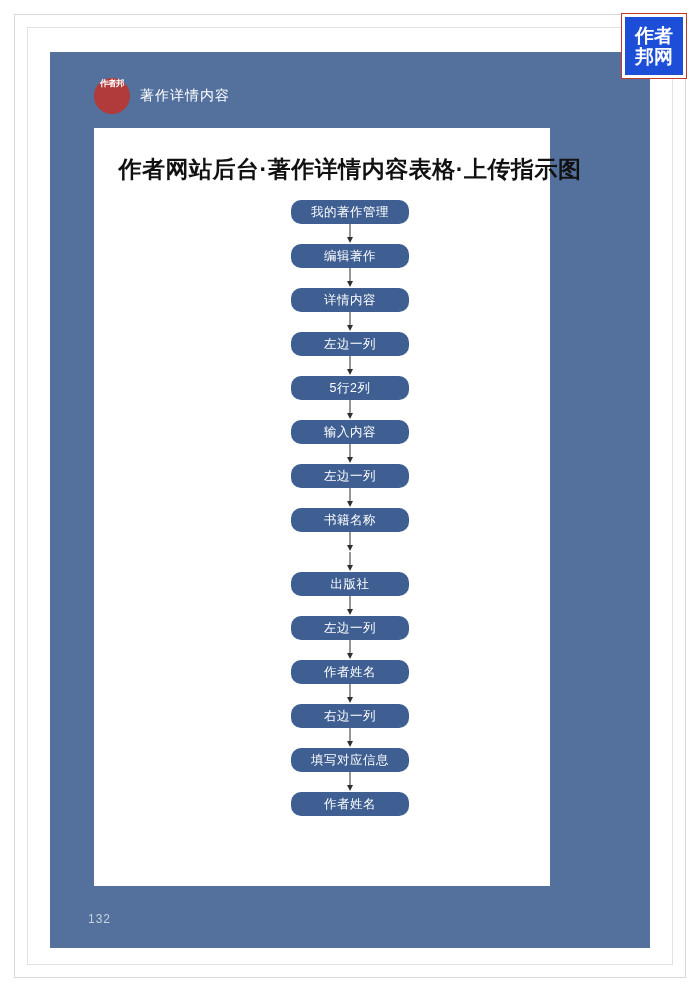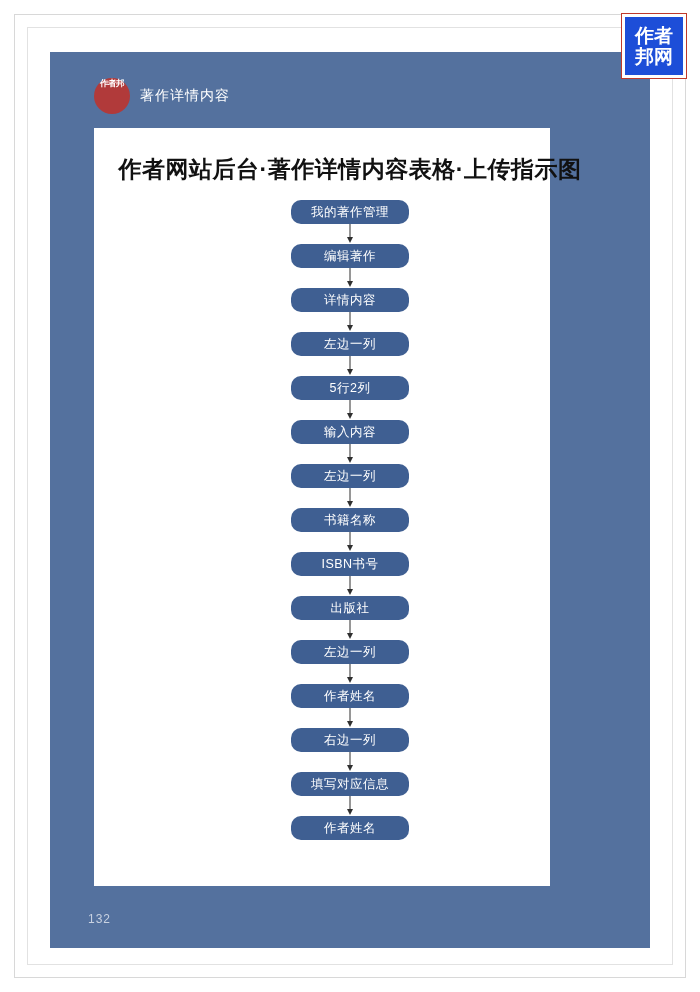--- a/index.html
+++ b/index.html
@@ -264,21 +264,20 @@
             <div class="line"></div>
             <div class="arrow"></div>
           </div>
 
         <div class="node">书籍名称</div>
         <div class="connector">
             <div class="line"></div>
             <div class="arrow"></div>
           </div>
 
-        <div class="node">ISBN书号</div>
         <div class="connector">
             <div class="line"></div>
             <div class="arrow"></div>
           </div>
 
         <div class="node">出版社</div>
         <div class="connector">
             <div class="line"></div>
             <div class="arrow"></div>
           </div>

